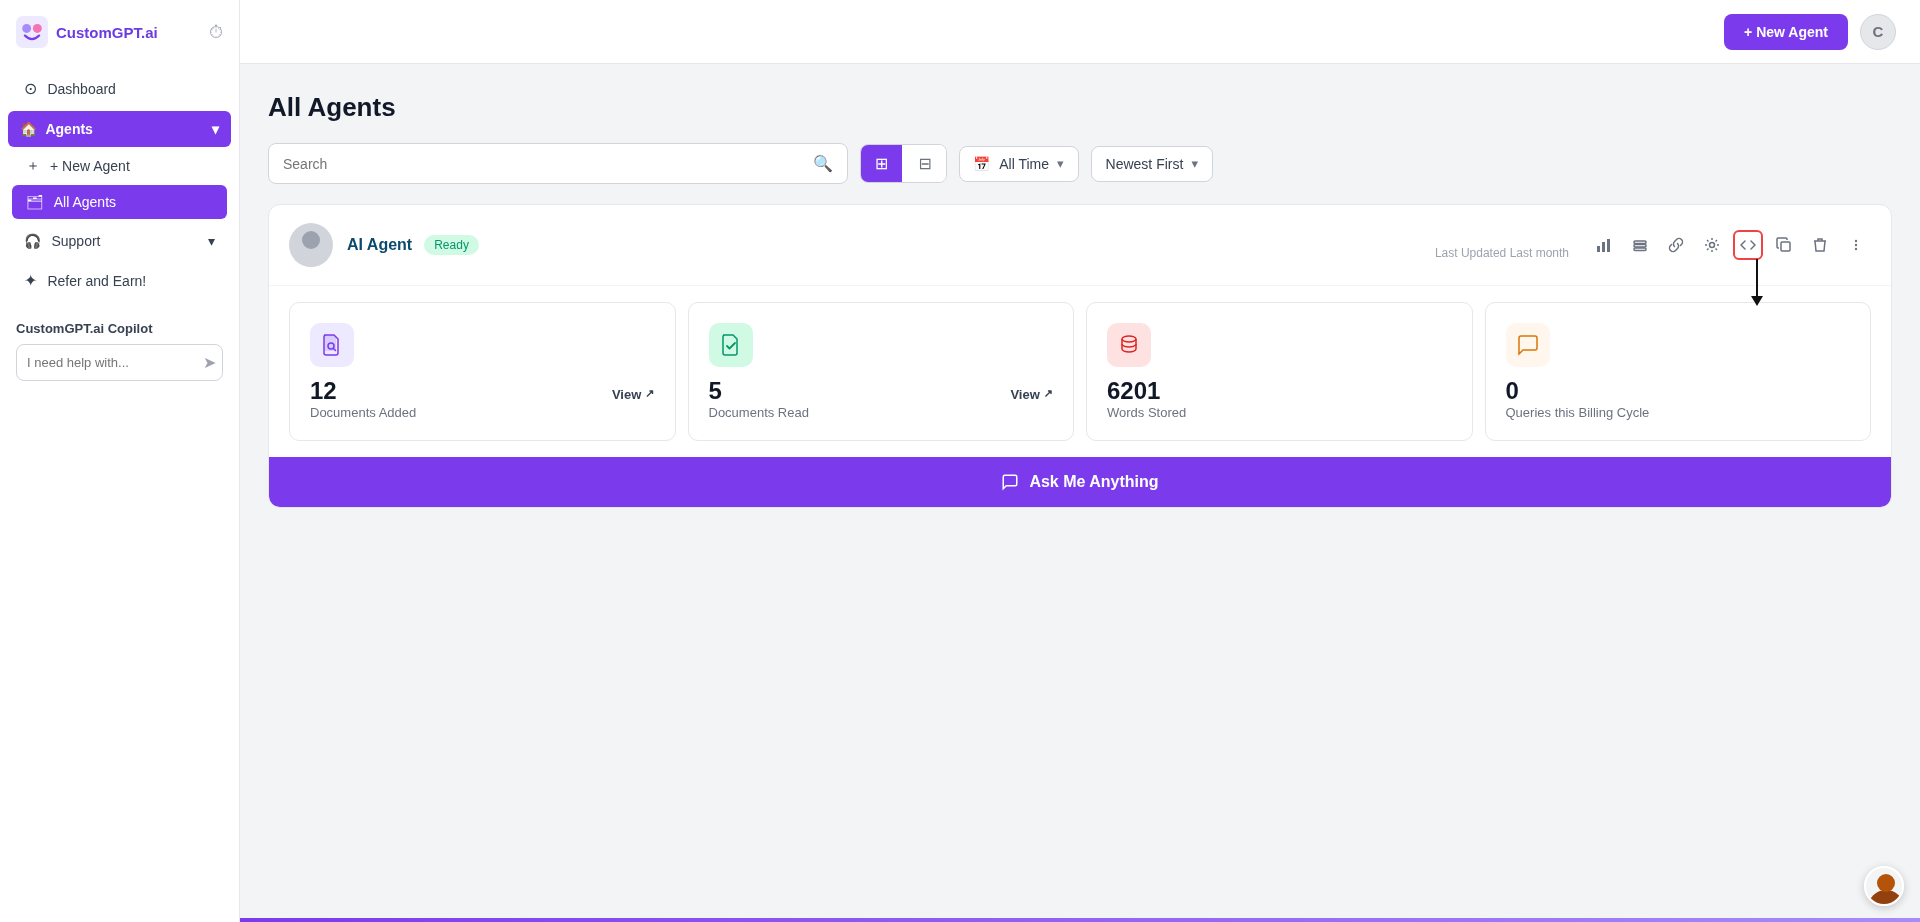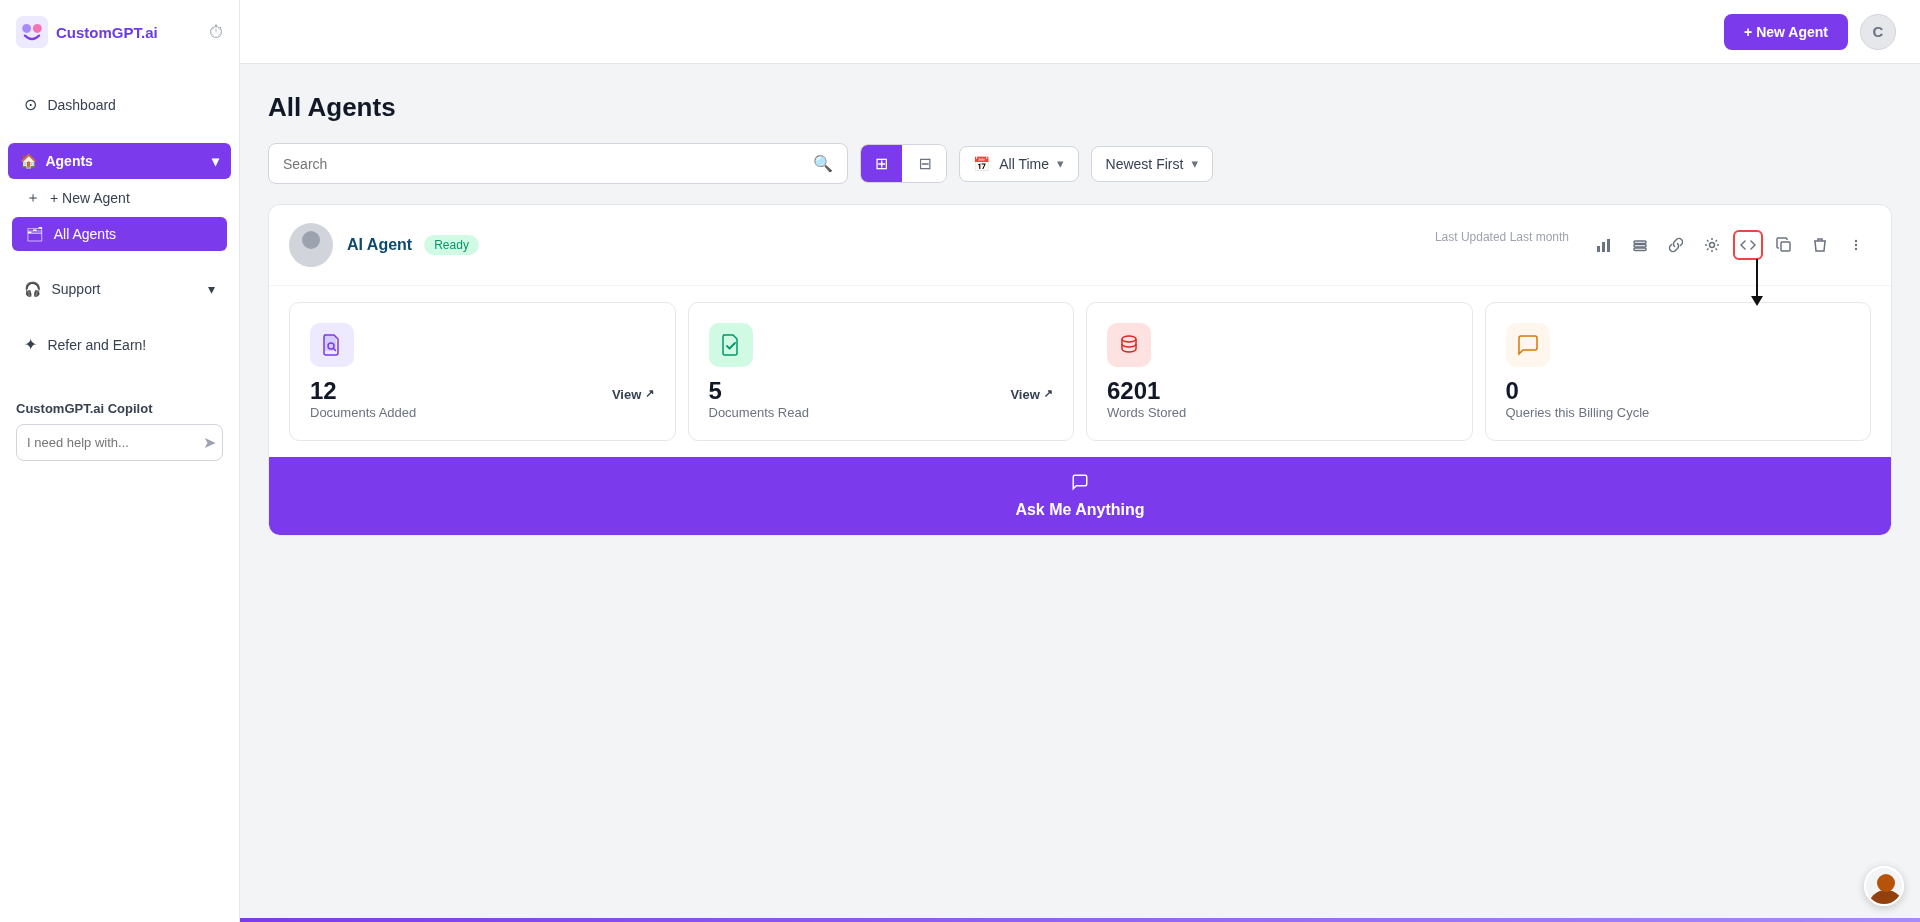--- a/index.html
+++ b/index.html
@@ -8,21 +8,20 @@
     
     .sidebar {
       width: 240px;
       min-width: 240px;
       background: #fff;
       border-right: 1px solid #e5e7eb;
       display: flex;
       flex-direction: column;
       padding: 16px 0;
       height: 100%;
-      gap: 16px;
     }
     .sidebar-logo {
       display: flex;
       align-items: center;
       justify-content: space-between;
       padding: 0 16px 20px 16px;
     }
     .logo-inner {
       display: flex;
       align-items: center;
@@ -299,21 +298,21 @@
     .ready-badge {
       background: #d1fae5;
       color: #059669;
       font-size: 12px;
       font-weight: 400;
       padding: 3px 10px;
       border-radius: 20px;
     }
     .agent-actions {
       display: flex;
-      align-items: flex-start;
+      align-items: flex-end;
       gap: 6px;
       margin-left: 28px;
     }
     .last-updated {
       font-size: 12px;
       color: #9ca3af;
       margin-right: 14px;
     }
     .action-btn {
       width: 30px;
@@ -396,21 +395,20 @@
       padding: 16px;
       font-size: 16px;
       font-weight: 600;
       cursor: pointer;
       display: flex;
       align-items: center;
       justify-content: center;
       gap: 10px;
       margin: 0 0 0 0;
       border-radius: 0 0 10px 10px;
-      flex-direction: column;
     }
 
     
     .bottom-accent {
       position: fixed;
       bottom: 0;
       left: 240px;
       right: 0;
       height: 4px;
       background: linear-gradient(to right, #7c3aed, #a78bfa);

